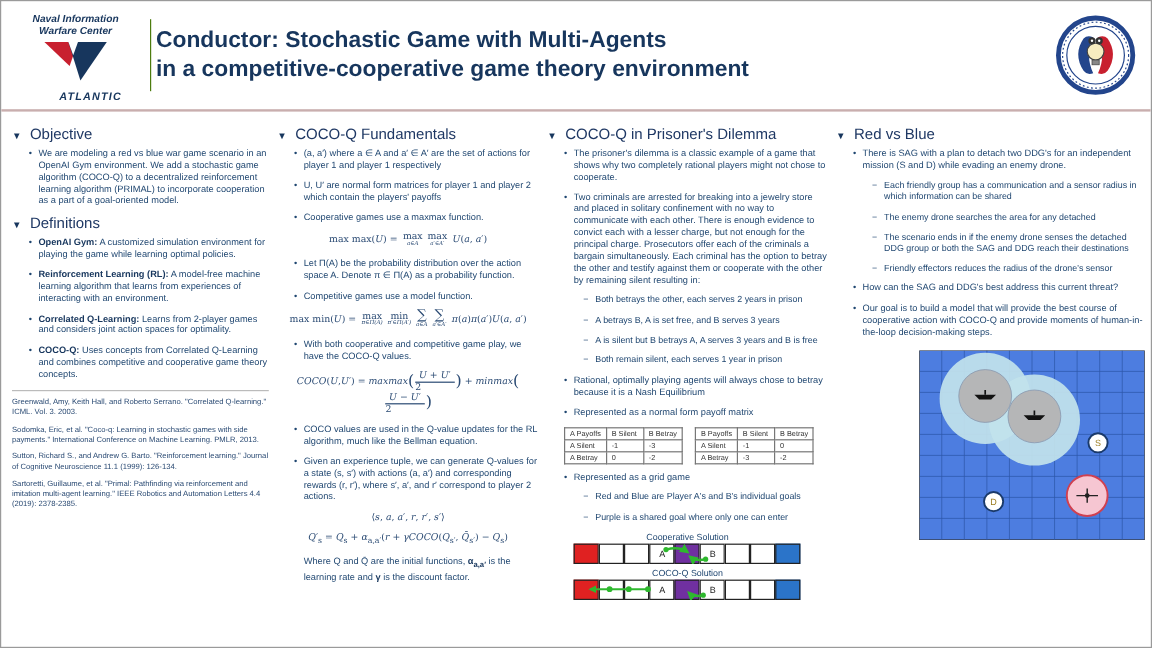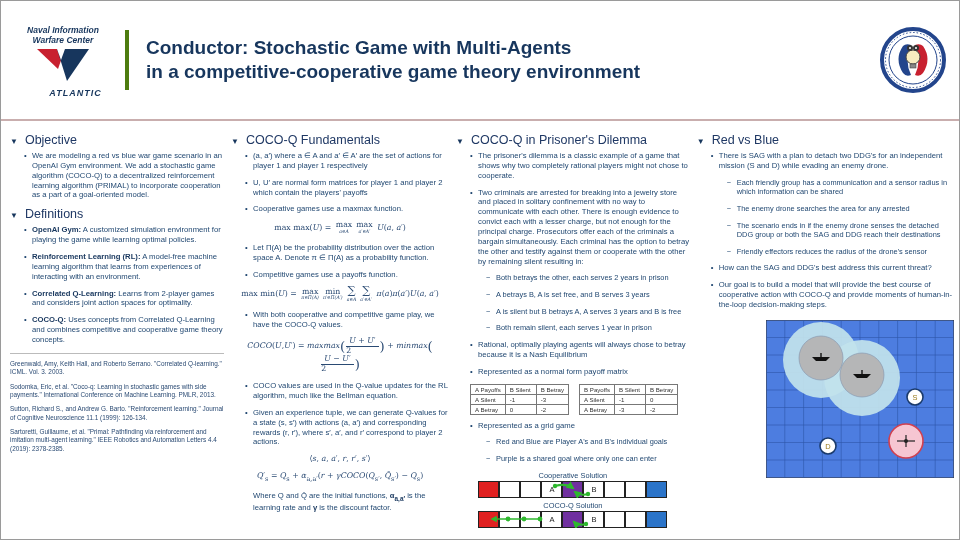--- a/index.html
+++ b/index.html
@@ -1,24 +1,24 @@
 <!DOCTYPE html>
 <html><head>
 <meta charset="utf-8">
 <style>
   html,body{margin:0;padding:0;background:#e8e8e8;}
   .poster{position:relative;width:960px;height:540px;background:#fff;font-family:"Liberation Sans",sans-serif;
           color:#1f4670;overflow:hidden;border:1px solid #9a9a9a;box-sizing:border-box;}
   
-  .hdr{display:flex;align-items:center;height:120px;border-bottom:2px solid #c9aeae;box-sizing:border-box;}
+  .hdr{display:flex;align-items:center;height:92px;border-bottom:2px solid #c9aeae;box-sizing:border-box;}
   .logo-block{width:124px;text-align:center;padding-top:4px;}
   .logo-org{font-size:8.5px;font-weight:bold;font-style:italic;color:#17365d;line-height:1.15;}
   .logo-sub{font-size:9px;font-weight:bold;font-style:italic;color:#17365d;letter-spacing:1px;margin-top:1px;margin-left:25px;}
   .logo-v{margin:2px auto 0;width:64px;height:36px;}
-  .title-block{flex:1;border-left:4px solid #4d7c0f;padding:6px 0 6px 17px;}
+  .title-block{flex:1;border-left:1px solid #4d7c0f;padding:6px 0 6px 4px;}
   .title{font-size:19px;font-weight:bold;color:#17365d;line-height:1.25;}
   .seal-wrap{width:92px;display:flex;justify-content:center;}
   
   .cols{display:flex;gap:7px;padding:6px 5px 0 9px;height:440px;box-sizing:border-box;}
   .col{box-sizing:border-box;}
   .c1{width:218px;} .c2{width:222px;} .c3{width:238px;} .c4{width:262px;}
   .sec{display:flex;align-items:baseline;gap:7px;margin:6px 0 4px 0;}
   .tri{font-size:8px;color:#17365d;}
   .sec-title{font-size:12.5px;color:#1f3864;}
   ul{margin:2px 0 6px 0;padding:0;list-style:none;}
@@ -132,21 +132,21 @@
         <span class="sec-title">COCO-Q Fundamentals</span>
       </div>
       <ul>
         <li class="b">(a, a′) where a ∈ A and a′ ∈ A′ are the set of actions for player 1 and player 1 respectively</li>
         <li class="b">U, U′ are normal form matrices for player 1 and player 2 which contain the players' payoffs</li>
         <li class="b">Cooperative games use a maxmax function.</li>
       </ul>
       <div class="formula">max max(<i>U</i>) = <span class="uo">max<span class="us">a∈A</span></span><span class="uo">max<span class="us">a′∈A′</span></span> <i>U</i>(<i>a</i>, <i>a</i>′)</div>
       <ul>
         <li class="b">Let Π(A) be the probability distribution over the action space A. Denote π ∈ Π(A) as a probability function.</li>
-        <li class="b">Competitive games use a payoffs function.</li>
+        <li class="b">Competitive games use a model function.</li>
       </ul>
       <div class="formula">max min(<i>U</i>) = <span class="uo">max<span class="us">π∈Π(A)</span></span><span class="uo">min<span class="us">π′∈Π(A′)</span></span><span class="uo">
             <span class="sum">∑</span>
             <span class="us">a∈A</span>
           </span><span class="uo">
             <span class="sum">∑</span>
             <span class="us">a′∈A′</span>
           </span> <i>π</i>(<i>a</i>)<i>π</i>(<i>a</i>′)<i>U</i>(<i>a</i>, <i>a</i>′)</div>
       <ul>
         <li class="b">With both cooperative and competitive game play, we have the COCO-Q values.</li>
@@ -284,21 +284,21 @@
     </div>
 
     <div class="col c4">
       <div class="sec">
         <span class="tri">▼</span>
         <span class="sec-title">Red vs Blue</span>
       </div>
       <ul>
         <li class="b">There is SAG with a plan to detach two DDG's for an independent mission (S and D) while evading an enemy drone.</li>
         <li class="d">Each friendly group has a communication and a sensor radius in which information can be shared</li>
-        <li class="d">The enemy drone searches the area for any arrested</li>
+        <li class="d">The enemy drone searches the area for any detached</li>
         <li class="d">The scenario ends in if the enemy drone senses the detached DDG group or both the SAG and DDG reach their destinations</li>
         <li class="d">Friendly effectors reduces the radius of the drone's sensor</li>
         <li class="b">How can the SAG and DDG's best address this current threat?</li>
         <li class="b">Our goal is to build a model that will provide the best course of cooperative action with COCO-Q and provide moments of human-in-the-loop decision-making steps.</li>
       </ul>
 
       <div class="ocean">
         <svg width="188" height="158" viewBox="0 0 188 158">
           <rect x="0" y="0" width="188" height="158" fill="#4d7de0" stroke="#333" stroke-width="1"></rect>
           <g stroke="#2d56a8" stroke-width="0.6">

